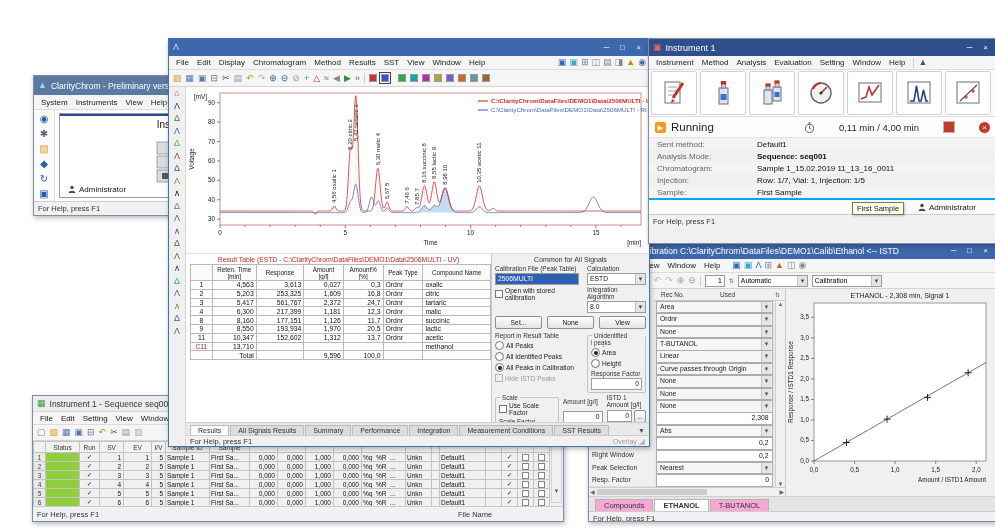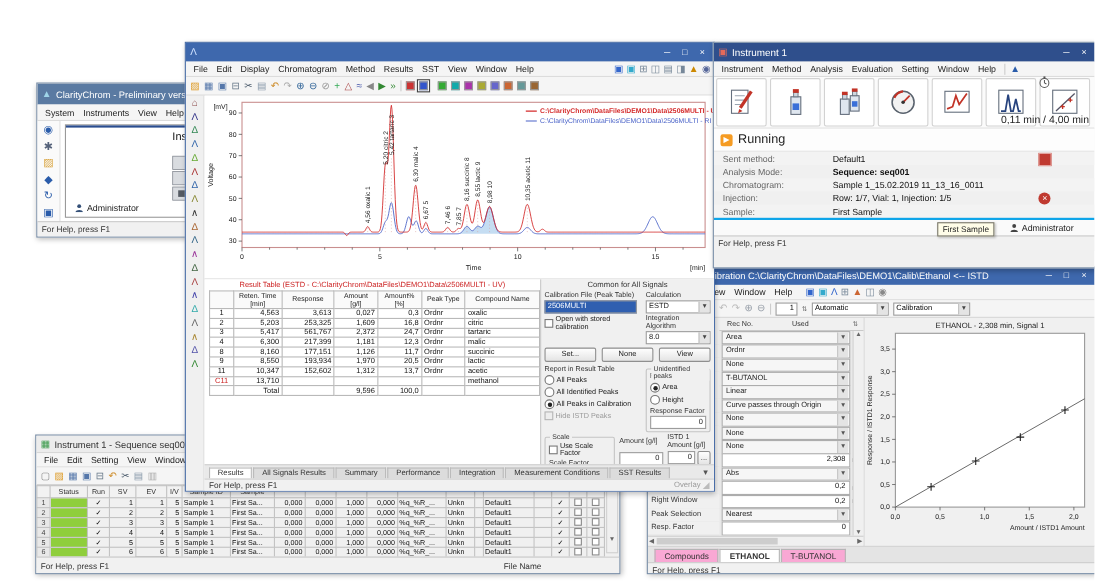--- a/index.html
+++ b/index.html
@@ -122,21 +122,21 @@
   .grip{color:#bbb;font-size:8px;}
   
   #w-instr{left:648px;top:38px;width:347px;height:204px;z-index:5;}
   #w-instr .titlebar{height:17px;background:#2f4f8c;font-size:9px;}
   #w-instr .menubar{height:13px;}
   #instr-toolbar{height:46px;background:#fbfbfb;border-bottom:1px solid #ddd;display:flex;align-items:center;padding:0 2px;gap:3px;}
   .big-btn{width:44px;height:42px;background:#fff;border:1px solid #d2d2d2;border-radius:2px;display:flex;align-items:center;justify-content:center;}
   #run-bar{height:20px;display:flex;align-items:center;background:#fdfdfd;border-bottom:1px solid #e3e3e3;padding:0 6px;gap:5px;}
   .run-icon{width:11px;height:11px;background:#f59b22;border-radius:2px;color:#fff;font-size:7px;line-height:11px;text-align:center;flex:none;}
   #run-label{font-size:11.5px;color:#222;}
-  #run-right{margin-left:auto;display:flex;align-items:center;gap:24px;flex-direction:column;}
+  #run-right{margin-left:auto;display:flex;align-items:center;gap:24px;}
   #run-time{font-size:9.5px;color:#222;}
   .stop-btn{width:10px;height:10px;background:#c03a30;border:1px solid #e2a39e;flex:none;}
   .abort-btn{width:11px;height:11px;border-radius:50%;background:#c03a30;color:#fff;font-size:8px;line-height:11px;text-align:center;flex:none;}
   #instr-info .irow{display:flex;height:12px;align-items:center;font-size:8px;}
   #instr-info .irow:nth-child(odd){background:#f3f3f3;}
   #instr-info .ilabel{width:100px;padding-left:8px;color:#666;flex:none;}
   #instr-info .ival{color:#111;}
   #instr-footer{height:14px;display:flex;align-items:center;justify-content:flex-end;gap:14px;border-top:2px solid #0ea5e9;background:#fafafa;padding-right:20px;font-size:8px;color:#222;}
   #instr-footer .fitem{display:flex;align-items:center;gap:3px;}
   #w-instr .statusbar{height:13px;}

